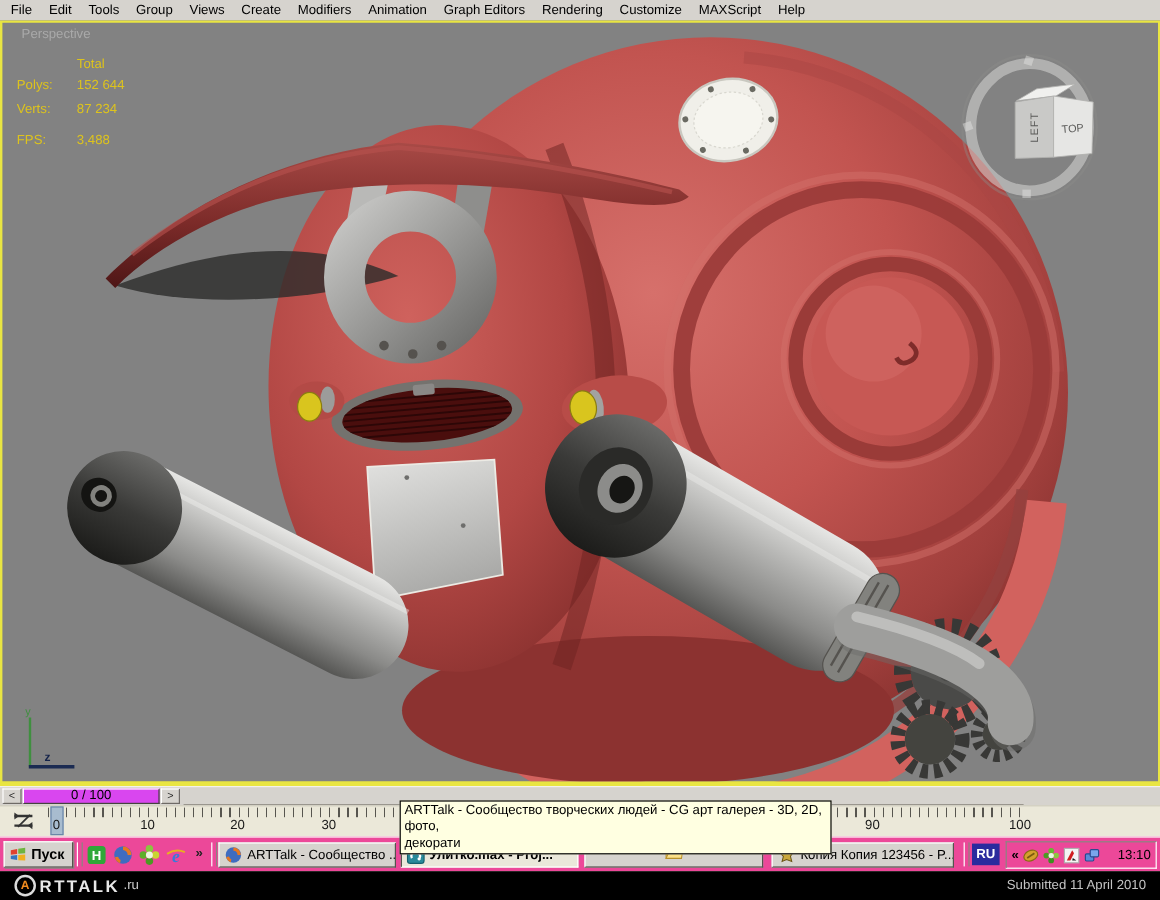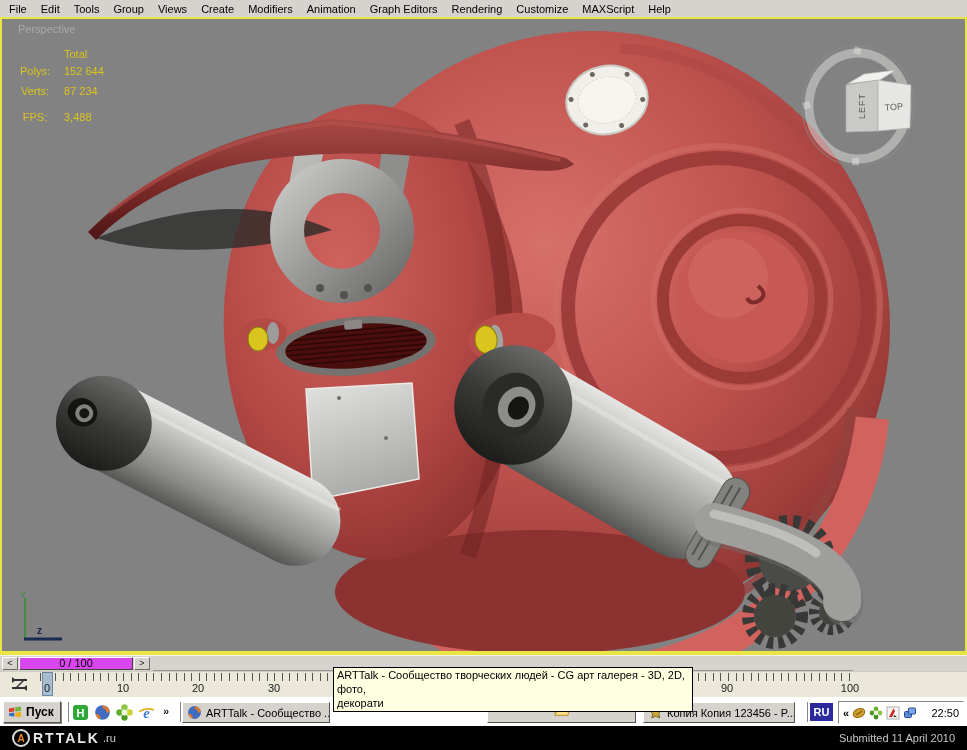--- a/index.html
+++ b/index.html
@@ -9,21 +9,21 @@
   .menubar{position:absolute;left:0;top:0;width:870px;height:17px;background:#d6d3ce;
     display:flex;align-items:center;font-size:11px;color:#000;padding-left:2px;box-sizing:border-box;}
   .menubar .mi{padding:1px 7px;white-space:nowrap;cursor:default;}
   
   .viewport{position:absolute;left:0;top:17px;width:967px;height:638px;box-sizing:border-box;
     background:#828282;border:2px solid #e9e542;border-bottom:4px solid #e9e542;}
   .viewport svg.model{position:absolute;left:0;top:0;}
   .vp-label{position:absolute;left:16px;top:4px;font-size:11px;color:#a9a9a9;}
   .stats{position:absolute;left:12px;top:0;font-size:11px;color:#ddc31d;}
   .stats span{position:absolute;white-space:nowrap;}
-  .st-lab{width:42px;text-align:center;left:0;}
+  .st-lab{width:42px;text-align:left;left:0;}
   .st-val{left:50px;}
   
   .slider-row{position:absolute;left:0;top:655px;width:967px;height:16px;background:#d6d3ce;
     border-top:1px solid #f4f1ea;box-sizing:border-box;}
   .sbtn{position:absolute;top:1px;height:13px;background:#d6d3ce;border:1px solid;
     border-color:#ffffff #6e6a66 #6e6a66 #ffffff;font-size:9px;line-height:11px;text-align:center;
     box-sizing:border-box;color:#222;}
   .slider-thumb{position:absolute;left:19px;top:1px;width:114px;height:13px;background:#d946ef;
     border:1px solid;border-color:#ffffff #44423e #44423e #ffffff;box-sizing:border-box;
     font-size:11px;line-height:11px;text-align:center;color:#000;}
@@ -40,21 +40,21 @@
     border:1px solid #6a86a8;box-sizing:border-box;z-index:1;}
   .mini-icon{position:absolute;left:10px;top:4px;width:20px;height:16px;}
   
   .expert-panel{position:absolute;left:855px;top:655px;width:112px;height:42px;background:#d6d3ce;
     border-left:1px solid #b4b0a8;display:flex;align-items:center;justify-content:center;
     font-size:11px;color:#000;z-index:4;box-sizing:border-box;}
   
   .tooltip{position:absolute;left:333px;top:667px;width:352px;background:#ffffe1;
     border:1px solid #000;font-size:11px;line-height:14px;padding:0 3px 1px 3px;color:#000;z-index:6;}
   
-  .taskbar{position:absolute;left:0;top:697px;width:967px;height:29px;background:#ffffff;
+  .taskbar{position:absolute;left:0;top:697px;width:967px;height:29px;background:#ec4899;
     border-top:1px solid #ffffff;box-sizing:border-box;}
   .start{position:absolute;left:3px;top:3px;width:58px;height:22px;background:#d6d3ce;
     border:1px solid;border-color:#ffffff #55524e #55524e #ffffff;box-shadow:1px 1px 0 #8a8680;
     display:flex;align-items:center;gap:4px;padding-left:4px;box-sizing:border-box;
     font-size:12px;font-weight:bold;color:#000;}
   .ridge{position:absolute;top:4px;width:3px;height:20px;border-left:1px solid #ffffff;
     border-right:1px solid #8a8680;}
   .qlicon{position:absolute;top:6px;width:17px;height:17px;}
   .ql-more{position:absolute;left:163px;top:7px;font-size:11px;font-weight:bold;color:#222;}
   .task{position:absolute;top:4px;height:21px;background:#d6d3ce;border:1px solid;
@@ -367,20 +367,28 @@
     <div class="ridge" style="left:176px;"></div>
 
     <div class="task" style="left:182px;width:148px;">
       <svg class="ticon" viewBox="0 0 14 14">
         <circle cx="7" cy="7" r="6" fill="#3f6cc0"></circle>
         <path d="M 7 1.2 A 5.8 5.8 0 0 1 12.8 7 L 10.2 7 A 3.4 3.4 0 0 0 7 3.6 Z" fill="#e87820"></path>
         <path d="M 1.4 8.5 A 5.8 5.8 0 0 0 5 12.6 L 5.4 10.4 A 3.4 3.4 0 0 1 3.6 8.2 Z" fill="#e87820"></path>
         </svg>
       <span>ARTTalk - Сообщество ...</span>
     </div>
+    <div class="task active" style="left:334px;width:148px;">
+      <svg class="ticon" viewBox="0 0 14 14">
+        <rect x="0.5" y="0.5" width="13" height="13" rx="2.5" fill="#2a8a9a" stroke="#16606e"></rect>
+        <path d="M 4 9.5 A 3.4 3.4 0 1 1 10 9.2" stroke="#fff" stroke-width="1.8" fill="none"></path>
+        <circle cx="9.6" cy="10" r="1.3" fill="#fff"></circle>
+        </svg>
+      <span>Улитко.max    - Proj...</span>
+    </div>
     <div class="task" style="left:487px;width:149px;flex-direction:column;">
       <svg class="ticon" viewBox="0 0 14 14">
         <path d="M 1 3.5 L 5 3.5 L 6.5 5 L 13 5 L 13 11.5 L 1 11.5 Z" fill="#f3cd5e" stroke="#b8912c" stroke-width="0.8"></path>
         <path d="M 1 11.5 L 3.2 6.5 L 13.8 6.5 L 13 11.5 Z" fill="#fbe089" stroke="#b8912c" stroke-width="0.8"></path>
         </svg>
       <span>Улитка</span>
     </div>
     <div class="task" style="left:643px;width:152px;">
       <svg class="ticon" viewBox="0 0 14 14">
         <path d="M 7 1 L 9 4 L 12 5 L 10 8 L 11 12 L 7 10.5 L 3.5 12 L 4.5 8 L 2 5.5 L 5 4.5 Z" fill="#caa83c" stroke="#6a5414" stroke-width="0.8"></path>
@@ -405,21 +413,21 @@
         </svg>
       <svg viewBox="0 0 14 14">
         <rect x="1" y="1" width="12" height="12" fill="#f4f4f4" stroke="#b0b0b0"></rect>
         <polygon points="3,11 7.5,2.5 9,5 6,11" fill="#d02020"></polygon>
         <polygon points="8,9 11,11 7.5,11" fill="#202020"></polygon>
         </svg>
       <svg viewBox="0 0 14 14">
         <rect x="1.5" y="5.5" width="7" height="6" rx="1" fill="#5a8ad8" stroke="#2a4a90"></rect>
         <rect x="5.5" y="2" width="7" height="6" rx="1" fill="#7aa6ec" stroke="#2a4a90"></rect>
         </svg>
-      <span class="clock">22:50</span>
+      <span class="clock">13:10</span>
     </div>
   </div>
 
   <div class="footer">
     <div class="logo">
       <span class="logo-circle">A</span>
       <span class="logo-rest">rttalk</span>
       <span class="logo-tld">.ru</span>
     </div>
     <div class="submitted">Submitted 11 April 2010</div>

